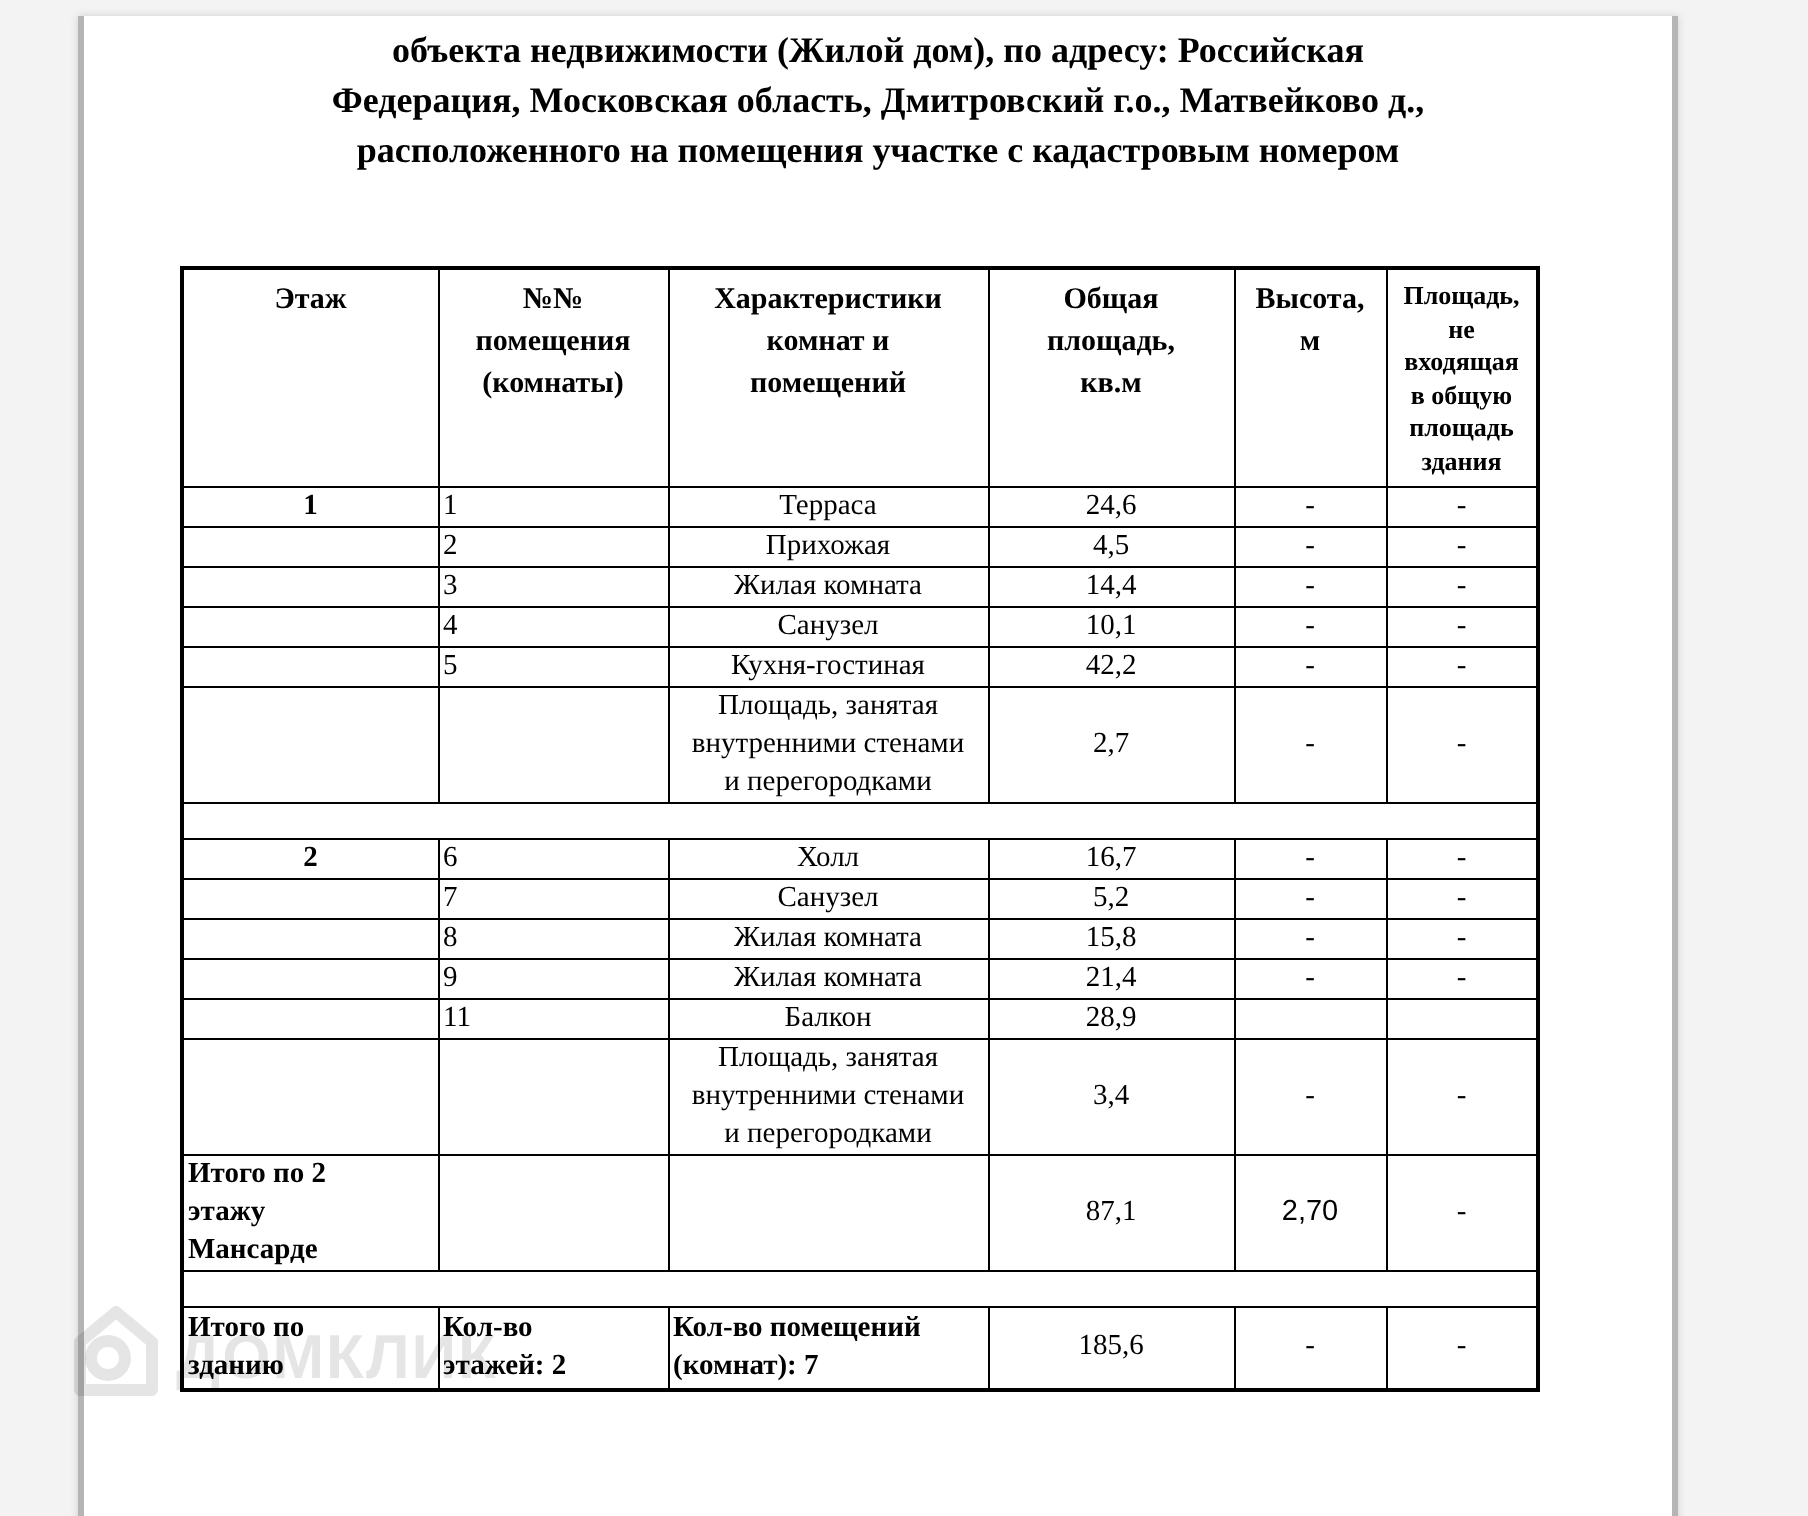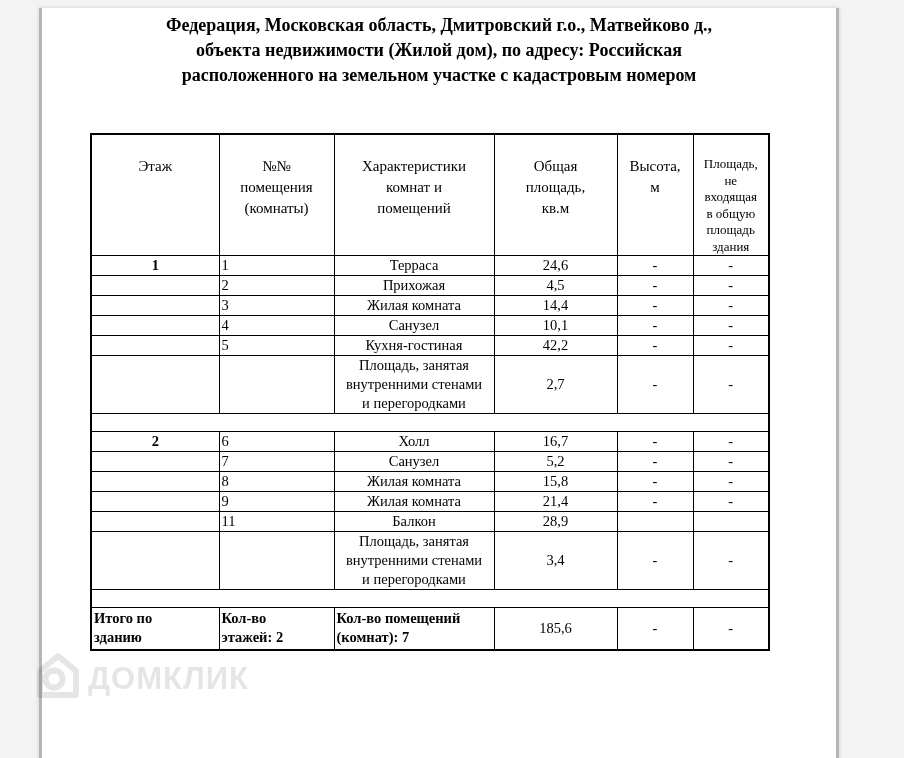--- a/index.html
+++ b/index.html
@@ -31,21 +31,21 @@
     position:absolute;left:48px;top:125px;width:678px;
     border-collapse:collapse;table-layout:fixed;
     border:2px solid var(--table-border);
   }
   .doc-table th,.doc-table td{
     border:1px solid var(--table-border);
     padding:0 2px;overflow:hidden;white-space:pre-line;
   }
   .doc-table th{
     height:109px;vertical-align:top;text-align:center;
-    font-size:15px;line-height:21px;padding-top:21px;font-weight:normal;
+    font-size:15px;line-height:21px;padding-top:5px;font-weight:bold;
   }
   .doc-table th.small{font-size:13px;line-height:16.5px;}
   .doc-table td{font-size:14.5px;line-height:19px;vertical-align:middle;}
   col.c0{width:128px}col.c1{width:115px}col.c2{width:160px}
   col.c3{width:123px}col.c4{width:76px}col.c5{width:76px}
   tr.room{height:19px}
   tr.walls{height:57px}
   tr.subtotal{height:40px}
   tr.total{height:42px}
   tr.spacer{height:18px}
@@ -67,23 +67,23 @@
     font-family:"Liberation Sans",sans-serif;font-weight:bold;
     font-size:31px;letter-spacing:1px;color:var(--watermark);
     margin-left:6px;line-height:1;
   }
 </style>
 </head>
 <body>
 
 <div class="page">
   <div class="title">
+    <div>объекта недвижимости (Жилой дом), по адресу: Российская</div>
     <div>Федерация, Московская область, Дмитровский г.о., Матвейково д.,</div>
-    <div>объекта недвижимости (Жилой дом), по адресу: Российская</div>
-    <div>расположенного на земельном участке с кадастровым номером</div>
+    <div>расположенного на помещения участке с кадастровым номером</div>
   </div>
 
   <table class="doc-table">
     <colgroup>
       <col class="c0">
         <col class="c1">
         <col class="c2">
       <col class="c3">
         <col class="c4">
         <col class="c5">
@@ -207,20 +207,30 @@
         <tr class="walls">
           <td class="lft"></td>
           <td class="lft"></td>
           <td class="ctr top">Площадь, занятая
 внутренними стенами
 и перегородками</td>
           <td class="ctr mid">3,4</td>
           <td class="ctr top">-</td>
           <td class="ctr top">-</td>
         </tr>
+        <tr class="subtotal">
+          <td class="lft b top">Итого по 2
+этажу
+Мансарде</td>
+          <td class="lft"></td>
+          <td class="lft"></td>
+          <td class="ctr top">87,1</td>
+          <td class="ctr top sans">2,70</td>
+          <td class="ctr top">-</td>
+        </tr>
         <tr class="spacer">
           <td colspan="6"></td>
         </tr>
         <tr class="total">
           <td class="lft b top">Итого по
 зданию</td>
           <td class="lft b top">Кол-во
 этажей: 2</td>
           <td class="lft b top">Кол-во помещений
 (комнат): 7</td>

